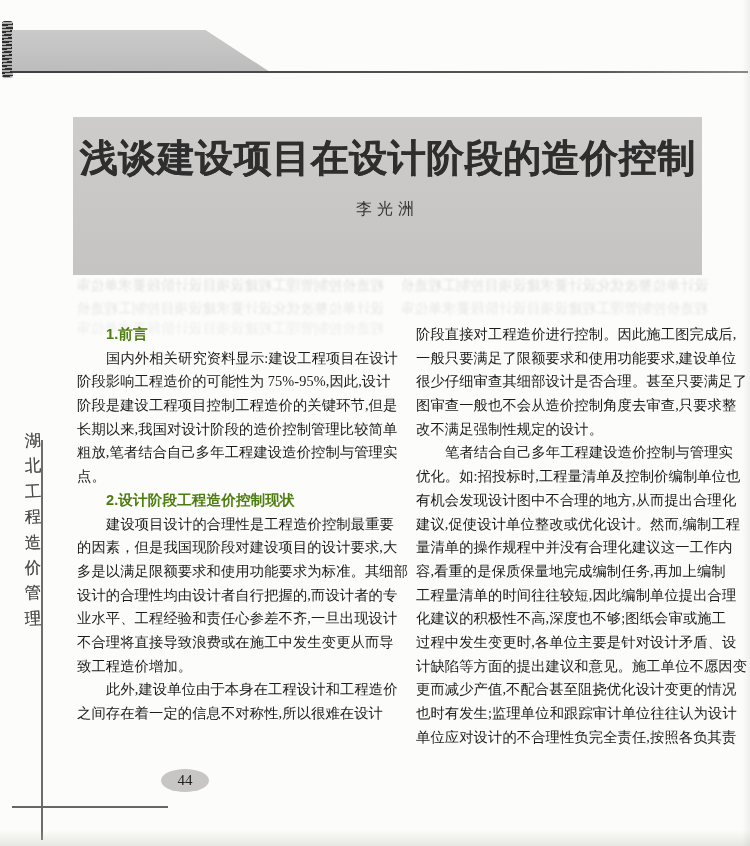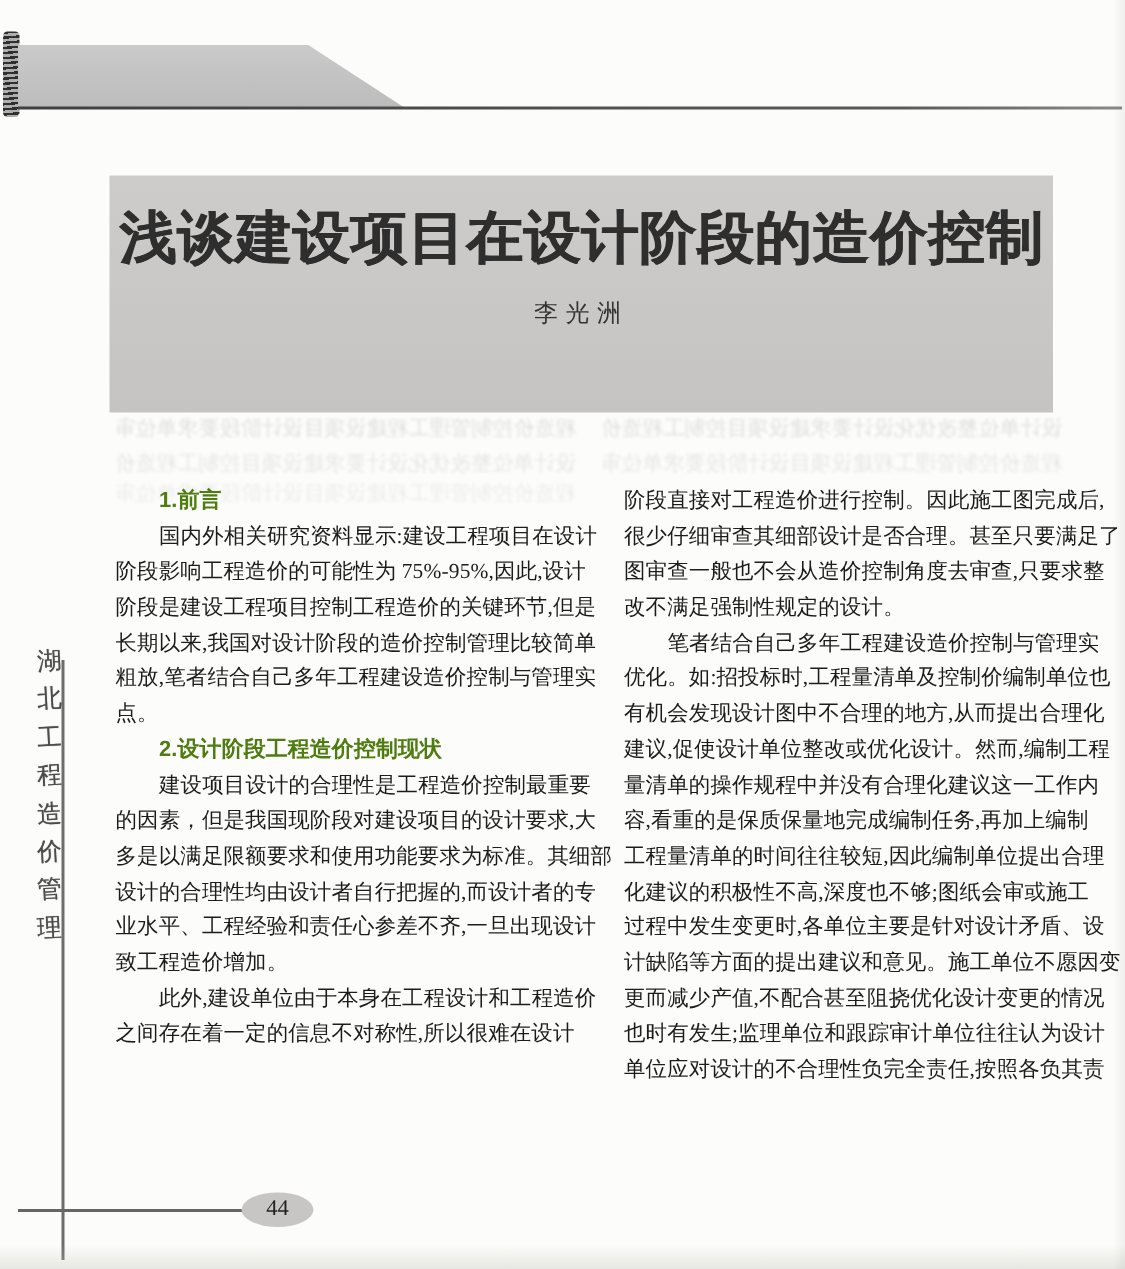--- a/index.html
+++ b/index.html
@@ -91,21 +91,21 @@
     font-family:"Liberation Sans","DejaVu Sans",sans-serif;
     font-weight:700;font-size:14.6px;color:#4d7c0f;
   }
   .line.ind{padding-left:29px;}
 
   
   .footer-rule{
     position:absolute;left:12px;top:806px;width:156px;height:1.5px;background:#666;
   }
   .page-badge{
-    position:absolute;left:161px;top:795px;width:48px;height:23px;
+    position:absolute;left:161px;top:769px;width:48px;height:23px;
     background:#c7c6c4;border-radius:50%;
     text-align:center;line-height:23px;font-size:15px;color:#222;
   }
 
   
   .bottom-shade{
     position:absolute;left:0;bottom:0;width:750px;height:16px;
     background:linear-gradient(180deg,rgba(190,190,184,0),rgba(190,190,184,.35));
     pointer-events:none;
   }
@@ -154,26 +154,28 @@
       <div class="line">阶段是建设工程项目控制工程造价的关键环节,但是</div>
       <div class="line">长期以来,我国对设计阶段的造价控制管理比较简单</div>
       <div class="line">粗放,笔者结合自己多年工程建设造价控制与管理实</div>
       <div class="line">点。</div>
       <div class="line head ind">2.设计阶段工程造价控制现状</div>
       <div class="line ind">建设项目设计的合理性是工程造价控制最重要</div>
       <div class="line">的因素，但是我国现阶段对建设项目的设计要求,大</div>
       <div class="line">多是以满足限额要求和使用功能要求为标准。其细部</div>
       <div class="line">设计的合理性均由设计者自行把握的,而设计者的专</div>
       <div class="line">业水平、工程经验和责任心参差不齐,一旦出现设计</div>
+      <div class="line">不合理将直接导致浪费或在施工中发生变更从而导</div>
       <div class="line">致工程造价增加。</div>
       <div class="line ind">此外,建设单位由于本身在工程设计和工程造价</div>
       <div class="line">之间存在着一定的信息不对称性,所以很难在设计</div>
     </div>
   <div class="col col-right">
       <div class="line">阶段直接对工程造价进行控制。因此施工图完成后,</div>
+      <div class="line">一般只要满足了限额要求和使用功能要求,建设单位</div>
       <div class="line">很少仔细审查其细部设计是否合理。甚至只要满足了</div>
       <div class="line">图审查一般也不会从造价控制角度去审查,只要求整</div>
       <div class="line">改不满足强制性规定的设计。</div>
       <div class="line ind">笔者结合自己多年工程建设造价控制与管理实</div>
       <div class="line">优化。如:招投标时,工程量清单及控制价编制单位也</div>
       <div class="line">有机会发现设计图中不合理的地方,从而提出合理化</div>
       <div class="line">建议,促使设计单位整改或优化设计。然而,编制工程</div>
       <div class="line">量清单的操作规程中并没有合理化建议这一工作内</div>
       <div class="line">容,看重的是保质保量地完成编制任务,再加上编制</div>
       <div class="line">工程量清单的时间往往较短,因此编制单位提出合理</div>

